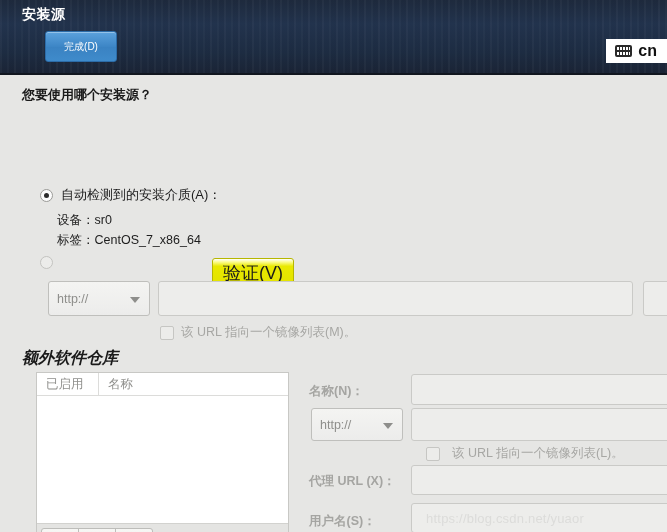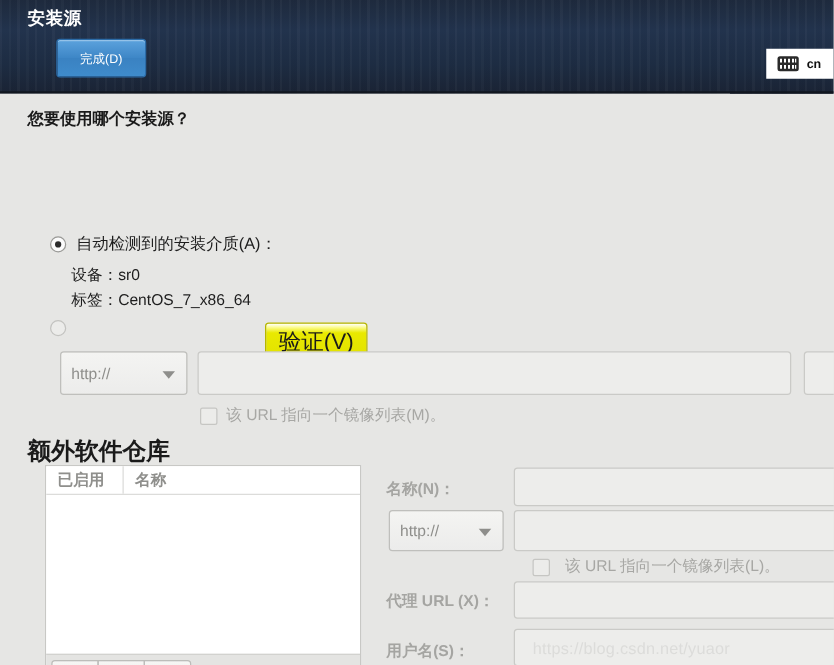--- a/index.html
+++ b/index.html
@@ -71,21 +71,21 @@
     position: absolute; left: 2px; top: 2px; right: 2px; height: 3px;
     background:
       repeating-linear-gradient(90deg, #ffffff 0 1.6px, #2a2a2a 1.6px 3.1px);
   }
   .kbd-icon::after {
     content: "";
     position: absolute; left: 2px; top: 6.5px; right: 2px; height: 3.5px;
     background:
       repeating-linear-gradient(90deg, #ffffff 0 1.6px, #2a2a2a 1.6px 3.1px);
   }
-  .kbd-label { font-size: 10px; font-weight: bold; color: #111; }
+  .kbd-label { font-size: 16px; font-weight: bold; color: #111; }
 
   
   .content { position: relative; width: 584px; height: 457px; background: #e6e6e4; padding-left: 40px; }
 
   .q-title {
     position: absolute; left: 22px; top: 11px;
     font-size: 13px; font-weight: bold; color: #1a1a1a;
   }
 
   
@@ -153,38 +153,37 @@
     width: 14px; height: 14px;
     border: 1px solid #c6c6c3;
     border-radius: 2px;
     background: #ececea;
     flex: none;
   }
   .chk-label { font-size: 12.5px; color: #a7a7a4; white-space: nowrap; }
 
   .sec-title {
     position: absolute; left: 22px; top: 273px;
-    font-size: 19px; font-weight: bold; color: #1a1a1a;
+    font-size: 16px; font-weight: bold; color: #1a1a1a; font-style: italic;
   }
 
   
   .list-wrap {
     position: absolute; left: 36px; top: 297px;
     width: 253px; height: 192px;
     border: 1px solid #c8c8c5;
     background: #ffffff;
     display: flex; flex-direction: column;
   }
   .list-head {
     height: 23px;
     display: flex; align-items: stretch;
     border-bottom: 1px solid #dcdcda;
     background: #ffffff;
     flex: none;
-    font-weight: bold;
   }
   .lh-cell {
     display: flex; align-items: center;
     padding: 0 9px;
     font-size: 12.5px; color: #8f8f8c;
   }
   .lh-cell.first { border-right: 1px solid #dcdcda; }
   .list-body { flex: 1; background: #ffffff; }
   .list-toolbar {
     height: 40px; flex: none;

